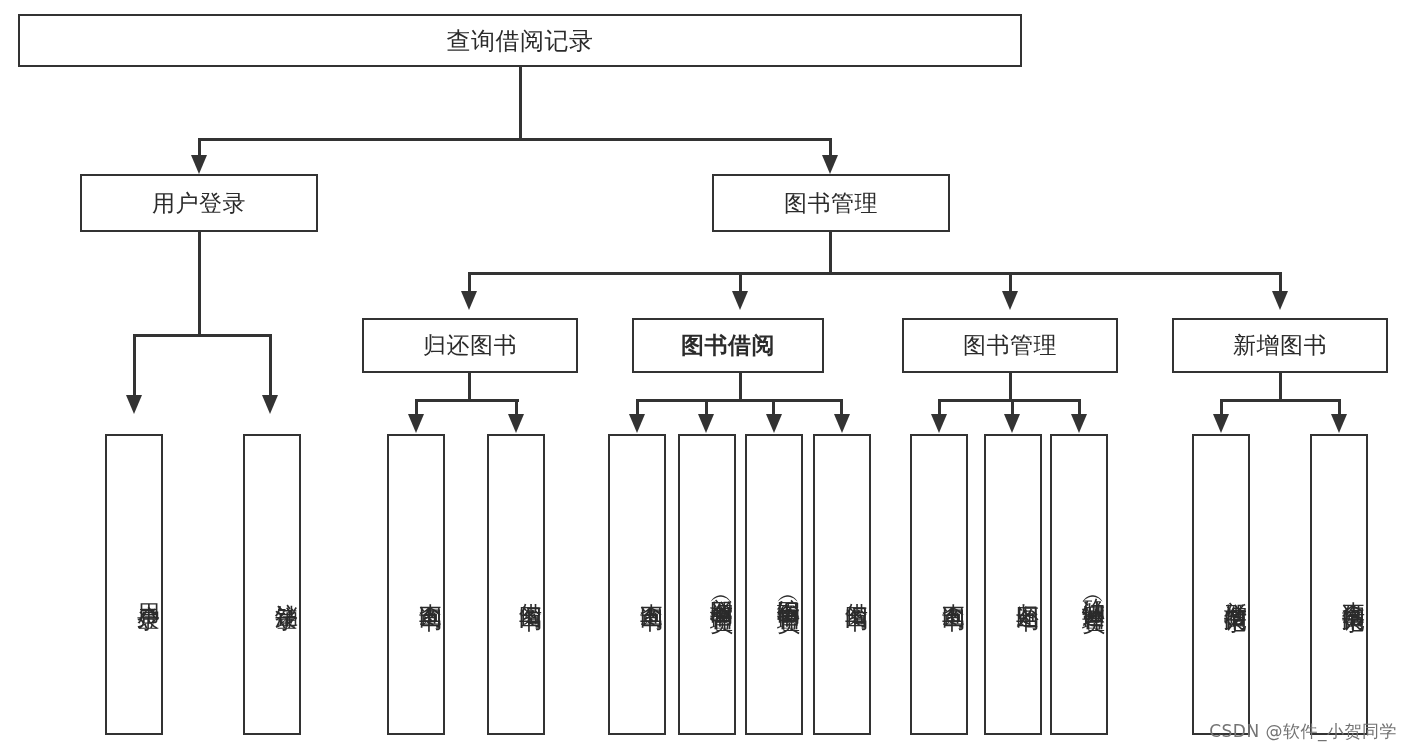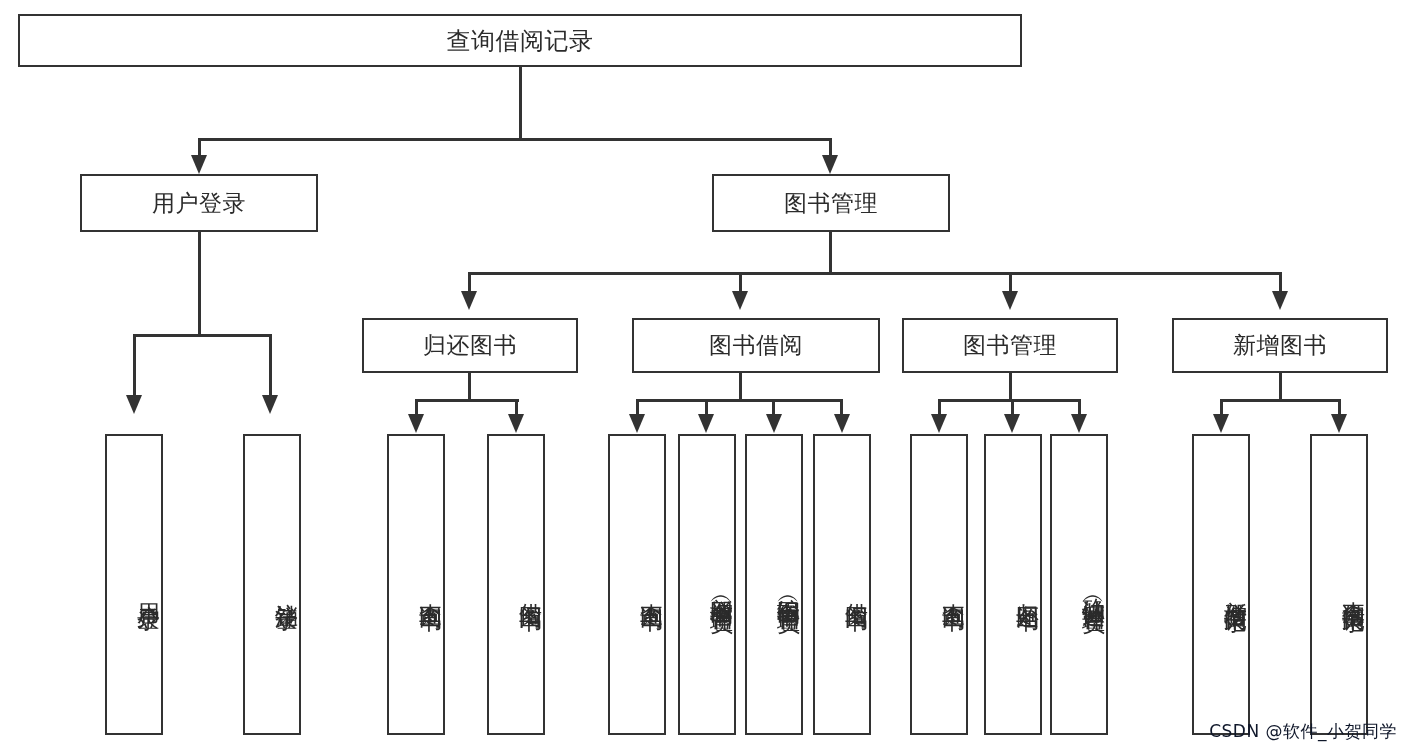--- a/index.html
+++ b/index.html
@@ -64,21 +64,21 @@
     height: 0;
     border-left: 8px solid transparent;
     border-right: 8px solid transparent;
     border-top: 19px solid #333333;
   }
   #watermark {
     position: absolute;
     right: 8px;
     bottom: 4px;
     font-size: 17px;
-    color: #0f172a;
+    color: #737373;
     white-space: nowrap;
     letter-spacing: 0.5px;
   }
 </style>
 </head>
 <body>
 
 <div id="canvas">
 
   <div class="edge edge-v" style="left:519px; top:67px; width:2.5px; height:73px;"></div>
@@ -147,21 +147,21 @@
   <div class="node node-h" style="left:80px; top:174px; width:238px; height:58px;">
     <span>用户登录</span>
   </div>
   <div class="node node-h" style="left:712px; top:174px; width:238px; height:58px;">
     <span>图书管理</span>
   </div>
 
   <div class="node node-h" style="left:362px; top:318px; width:216px; height:55px;">
     <span>归还图书</span>
   </div>
-  <div class="node node-h" style="left:632px; top:318px; width:248px; height:55px;">
+  <div class="node node-h" style="left:632px; top:318px; width:192px; height:55px;font-weight:bold;">
     <span>图书借阅</span>
   </div>
   <div class="node node-h" style="left:902px; top:318px; width:216px; height:55px;">
     <span>图书管理</span>
   </div>
   <div class="node node-h" style="left:1172px; top:318px; width:216px; height:55px;">
     <span>新增图书</span>
   </div>
 
   <div class="node node-leaf" style="left:105px; top:434px; width:58px; height:301px;">

